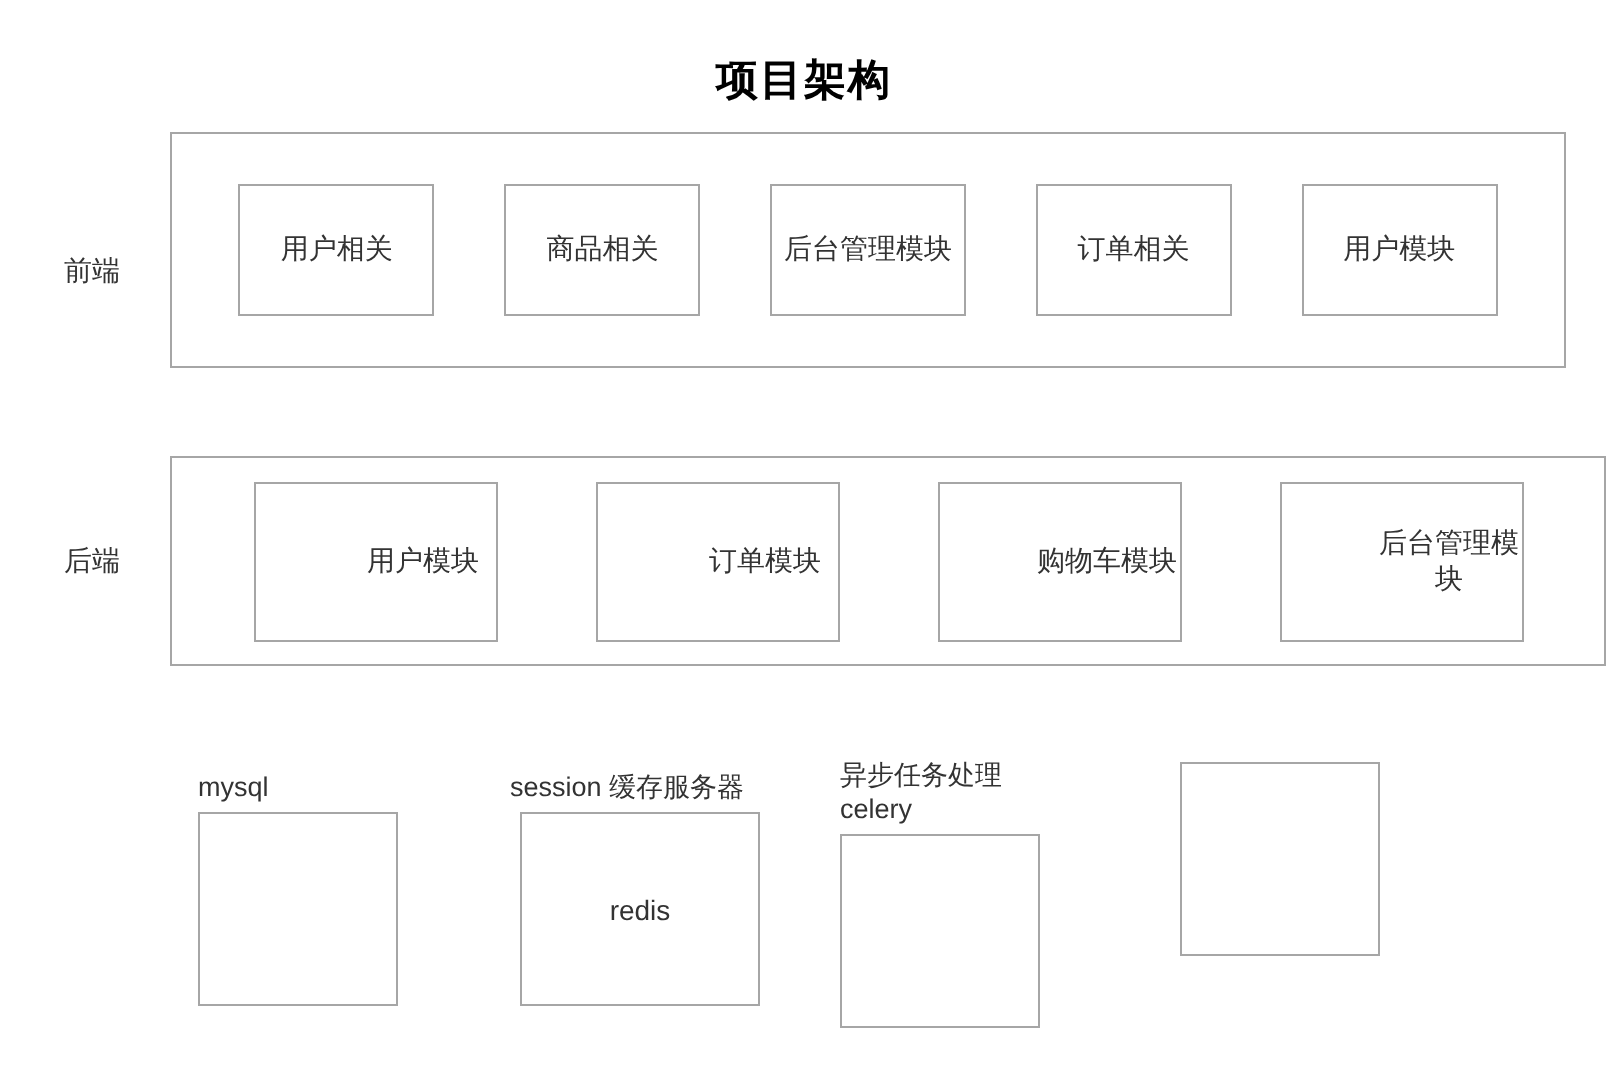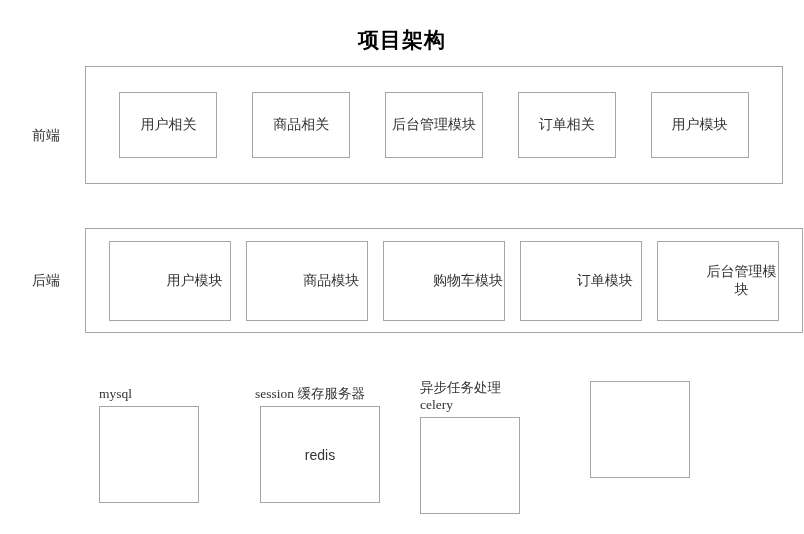--- a/index.html
+++ b/index.html
@@ -81,21 +81,20 @@
   .infra-item {
     position: absolute;
   }
 
   .infra-caption {
     font-size: 13.5px;
     color: #333333;
     line-height: 17px;
     white-space: pre-line;
     margin-bottom: 4px;
-    font-family: Liberation Serif, serif;
   }
 
   .infra-box {
     border: 1px solid #a6a6a6;
     background: #ffffff;
     box-sizing: border-box;
     display: flex;
     align-items: center;
     justify-content: center;
     font-size: 14px;
@@ -115,23 +114,22 @@
     <div class="node-box frontend-node">后台管理模块</div>
     <div class="node-box frontend-node">订单相关</div>
     <div class="node-box frontend-node">用户模块</div>
   </div>
 </div>
 
 <div class="tier-label" style="top: 272px; left: 32px;">后端</div>
 <div class="tier-band" style="top: 228px; left: 85px; width: 718px; height: 105px;">
   <div class="tier-inner">
     <div class="node-box backend-node">用户模块</div>
-    <div class="node-box backend-node">商品模块</div>
+    <div class="node-box backend-node">订单模块</div>
     <div class="node-box backend-node">购物车模块</div>
-    <div class="node-box backend-node">订单模块</div>
     <div class="node-box backend-node">后台管理模块</div>
   </div>
 </div>
 
 <div class="infra-item" style="top: 385px; left: 99px;">
   <div class="infra-caption">mysql</div>
   <div class="infra-box" style="width: 100px; height: 97px; margin-top: 4px;"></div>
 </div>
 
 <div class="infra-item" style="top: 385px; left: 255px;">

